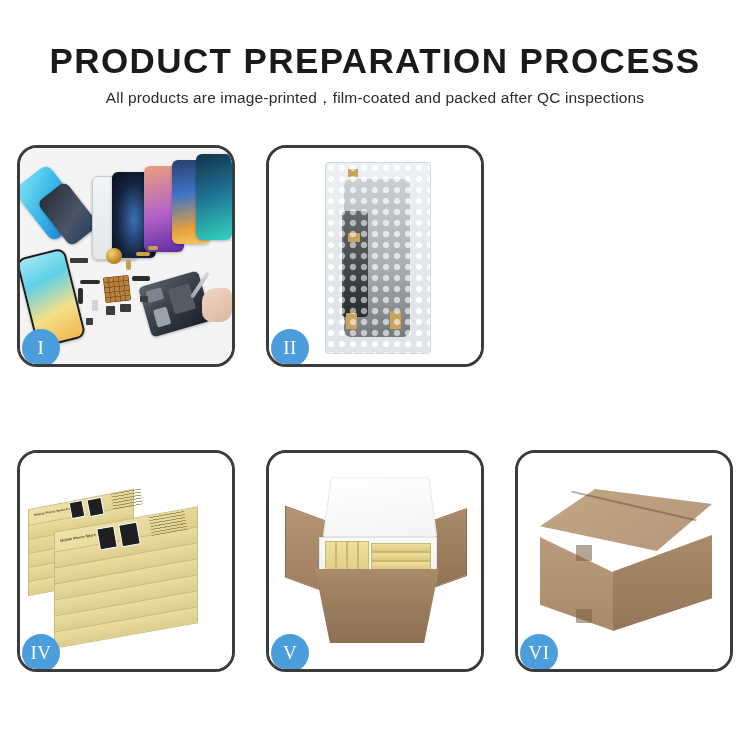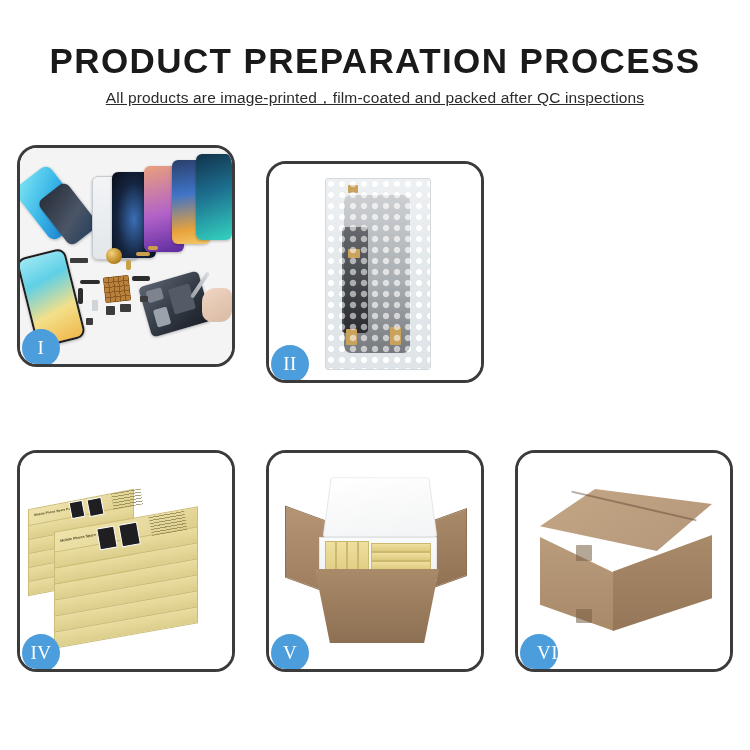--- a/index.html
+++ b/index.html
@@ -13,32 +13,32 @@
   
   .header{position:absolute;left:0;top:0;width:750px;text-align:center;}
   .title{
     margin:0;padding:0;position:absolute;left:0;top:42px;width:750px;
     font-size:35px;font-weight:700;letter-spacing:1.4px;color:#1a1a1a;
     line-height:38px;white-space:nowrap;
   }
   .subtitle{
     margin:0;padding:0;position:absolute;left:0;top:88px;width:750px;
     font-size:15.5px;font-weight:400;color:#2b2b2b;line-height:20px;
-    letter-spacing:.15px;white-space:nowrap;text-decoration:underline;
+    letter-spacing:.15px;white-space:nowrap;
   }
 
   
   .grid{position:absolute;left:0;top:0;width:750px;height:750px;}
   .panel{
     position:absolute;width:218px;height:222px;
     border:3px solid #3b3b3b;border-radius:20px;
     background:#fdfdfd;box-sizing:border-box;overflow:hidden;
   }
   .p1{left:17px;top:145px;}
-  .p2{left:266px;top:161px;padding-left:40px;}
+  .p2{left:266px;top:145px;padding-left:40px;}
   .p3{left:515px;top:145px;}
   .p4{left:17px;top:450px;}
   .p5{left:266px;top:450px;}
   .p6{left:515px;top:450px;}
 
   .photo{position:absolute;left:0;top:0;width:100%;height:100%;}
 
   
   .badge{
     position:absolute;width:38px;height:38px;border-radius:50%;
@@ -369,17 +369,17 @@
     <div class="panel p6">
       <div class="photo">
         <div class="bg"></div>
         <div class="bx-top"></div>
         <div class="bx-left"></div>
         <div class="bx-right"></div>
         <div class="bx-seam" style="left:52px;top:52px;width:128px;height:2px;transform:rotate(13deg);"></div>
         <div class="bx-tab" style="left:58px;top:92px;width:16px;height:16px;"></div>
         <div class="bx-tab" style="left:58px;top:156px;width:16px;height:14px;"></div>
       </div>
-      <span class="badge" style="position:absolute;left:2px;top:181px;text-align:right;">VI</span>
+      <span class="badge" style="position:absolute;left:2px;top:181px;">VI</span>
     </div>
 
   </div>
 </div>
 
 </body></html>

